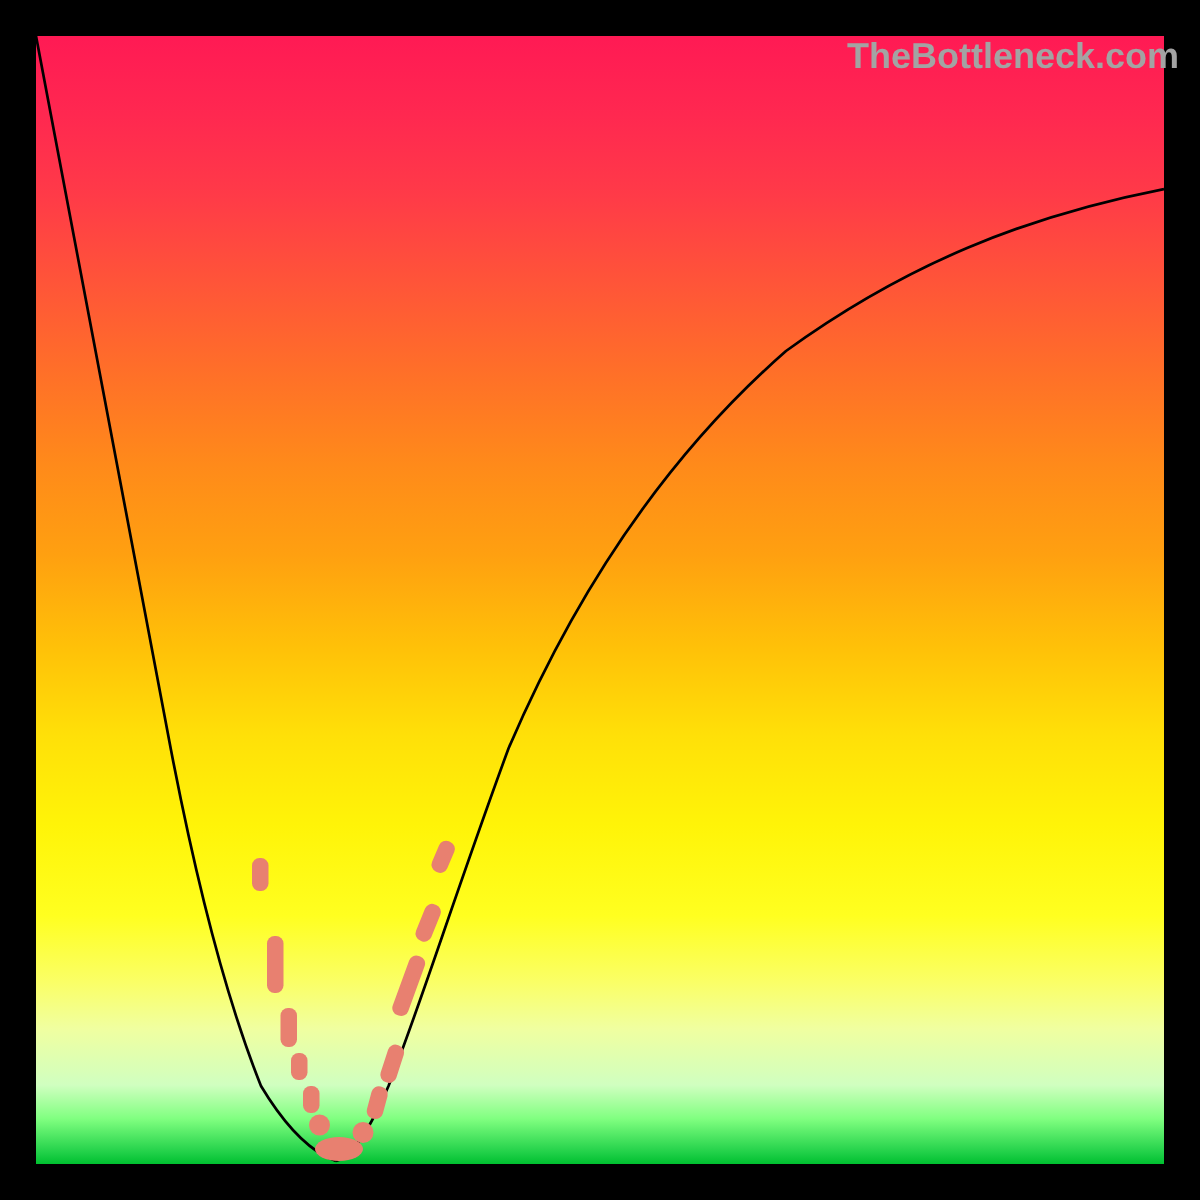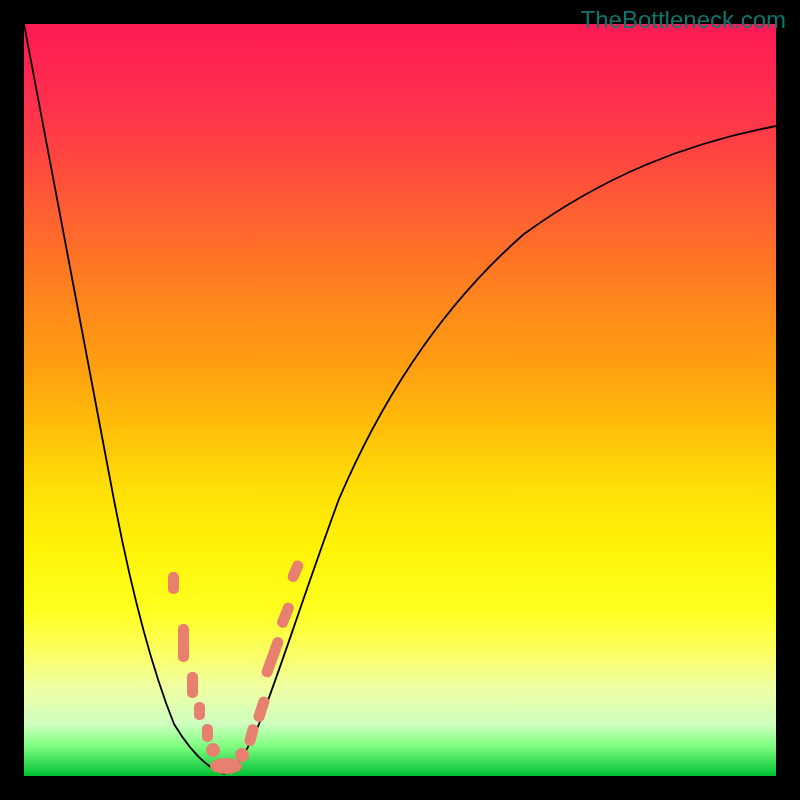--- a/index.html
+++ b/index.html
@@ -1,24 +1,24 @@
 <!DOCTYPE html>
 <html><head>
   <meta charset="utf-8">
   <style>
     * { margin: 0; padding: 0; box-sizing: border-box; }
     body { width: 800px; height: 800px; background: #000; position: relative; }
     .watermark {
       position: absolute;
-      top: 6px;
+      top: 24px;
       right: 14px;
       font-family: Arial, sans-serif;
       font-size: 24px;
-      font-weight: 400;
-      color: #0f766e;
+      font-weight: 700;
+      color: #a3a3a3;
       z-index: 10;
     }
     .chart-area {
       position: absolute;
       left: 24px;
       top: 24px;
       width: 752px;
       height: 752px;
       background: linear-gradient(to bottom,
         #ff1a54 0%,

